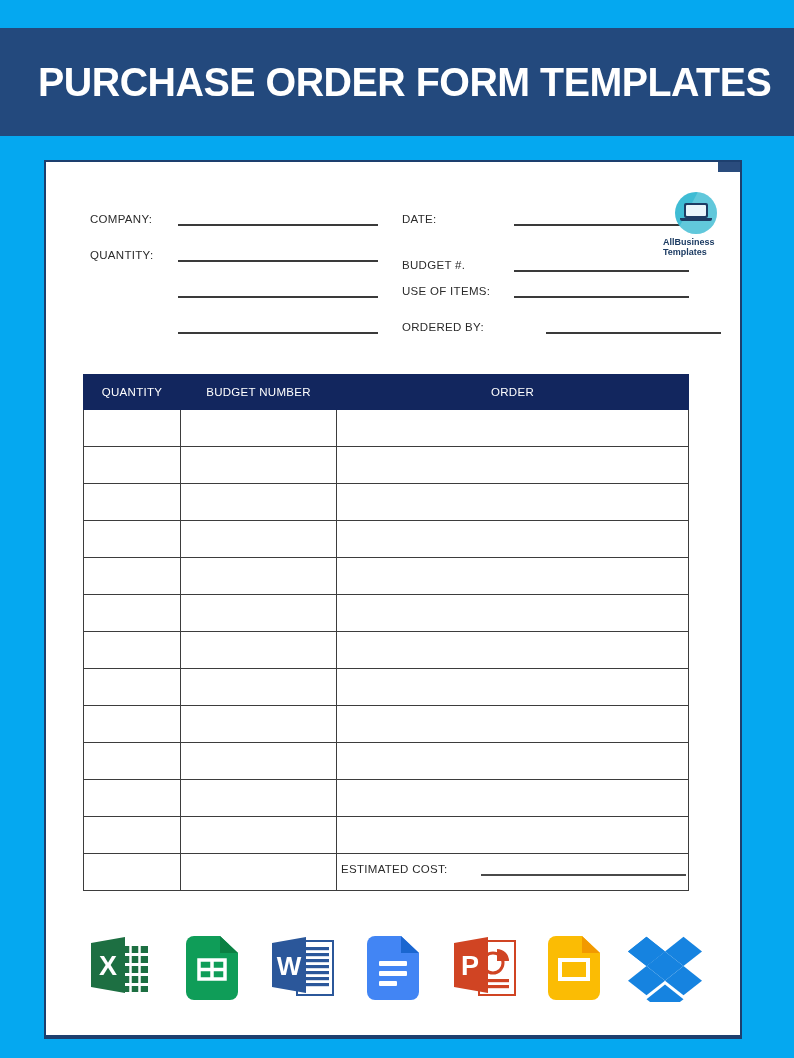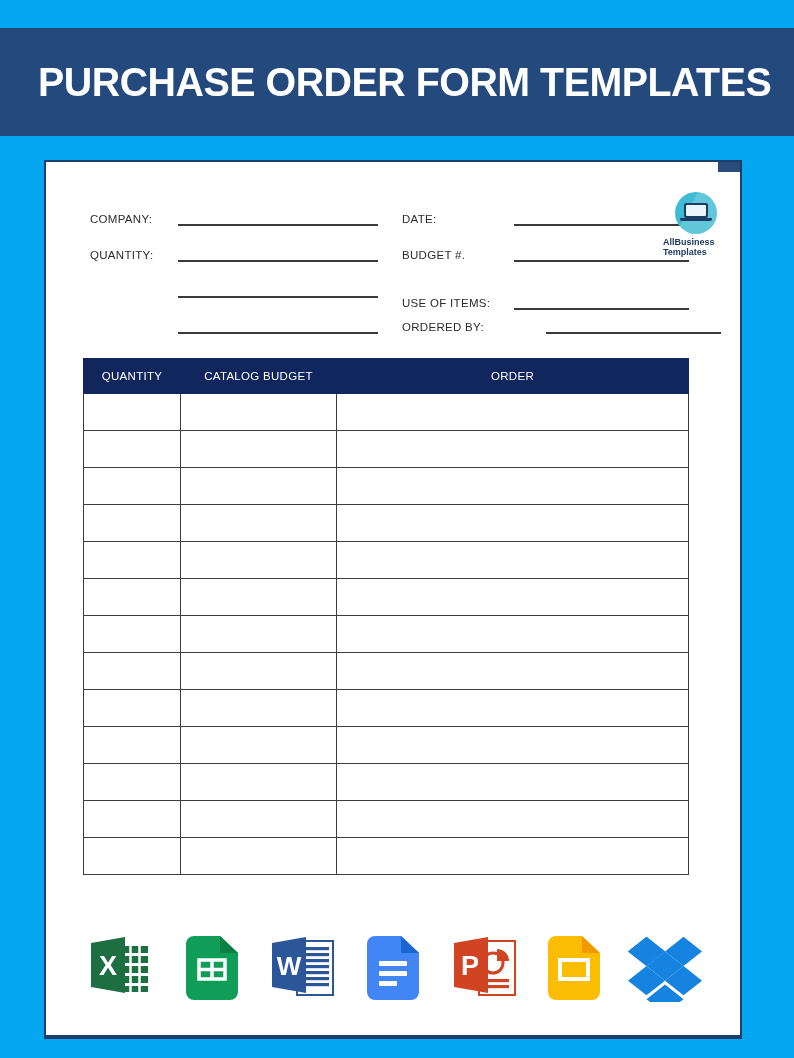--- a/index.html
+++ b/index.html
@@ -100,22 +100,22 @@
   .lf1 { top: 36px; }
   .lf2 { top: 72px; }
   .lf3 { top: 108px; }
   .spacer-label { width: 88px; }
 
   
   .col-right { position: absolute; left: 356px; top: 44px; }
   .col-right .field-label { width: 112px; }
   .col-right .field-line { width: 175px; }
   .rf0 { top: 0px; }
-  .rf1 { top: 36px; }
-  .rf2 { top: 84px; }
+  .rf1 { top: 46px; }
+  .rf2 { top: 72px; }
   .rf3 { top: 108px; gap: 32px; }
 
   
   .logo {
     position: absolute;
     left: 617px;
     top: 30px;
     width: 66px;
     text-align: left;
   }
@@ -168,21 +168,21 @@
     font-size: 9px;
     line-height: 10px;
     color: #1d3c63;
     font-weight: bold;
   }
 
   
   .po-table {
     position: absolute;
     left: 37px;
-    top: 196px;
+    top: 212px;
     width: 605px;
     border-collapse: collapse;
     table-layout: fixed;
   }
   .po-table th {
     background: #12265e;
     color: #ffffff;
     font-size: 11.5px;
     font-weight: normal;
     letter-spacing: 0.3px;
@@ -309,21 +309,21 @@
 
   <table class="po-table">
     <colgroup>
       <col class="col-qty">
         <col class="col-cat">
         <col class="col-item">
     </colgroup>
     <thead>
       <tr>
         <th>QUANTITY</th>
-        <th>CATALOG BUDGET</th>
+        <th>BUDGET NUMBER</th>
         <th>ORDER</th>
       </tr>
     </thead>
     <tbody>
         <tr>
           <td></td>
           <td></td>
           <td></td>
         </tr>
         <tr>
@@ -382,20 +382,24 @@
           <td></td>
         </tr>
         <tr>
           <td></td>
           <td></td>
           <td></td>
         </tr>
       </tbody>
   </table>
 
+  <div class="est-row">
+    <span class="est-label">ESTIMATED COST:</span>
+    <span class="est-line"></span>
+  </div>
 
   <div class="icon-strip">
 
     <div class="icon-wrap">
       <svg width="66" height="62" viewBox="0 0 66 62">
         <rect x="28" y="4" width="36" height="54" fill="#ffffff"></rect>
         <g fill="#1d6f42">
           <rect x="33" y="9" width="27" height="7"></rect>
           <rect x="33" y="19" width="27" height="7"></rect>
           <rect x="33" y="29" width="27" height="7"></rect>

